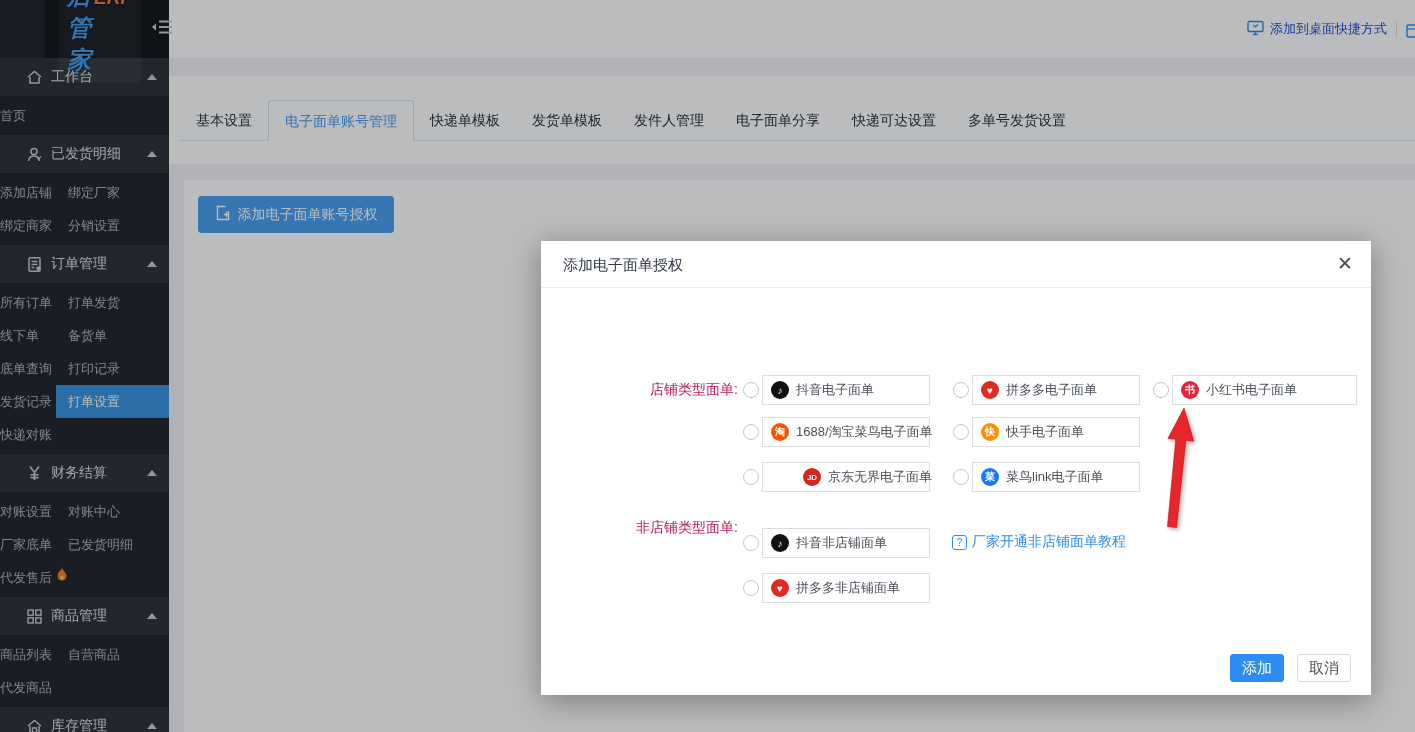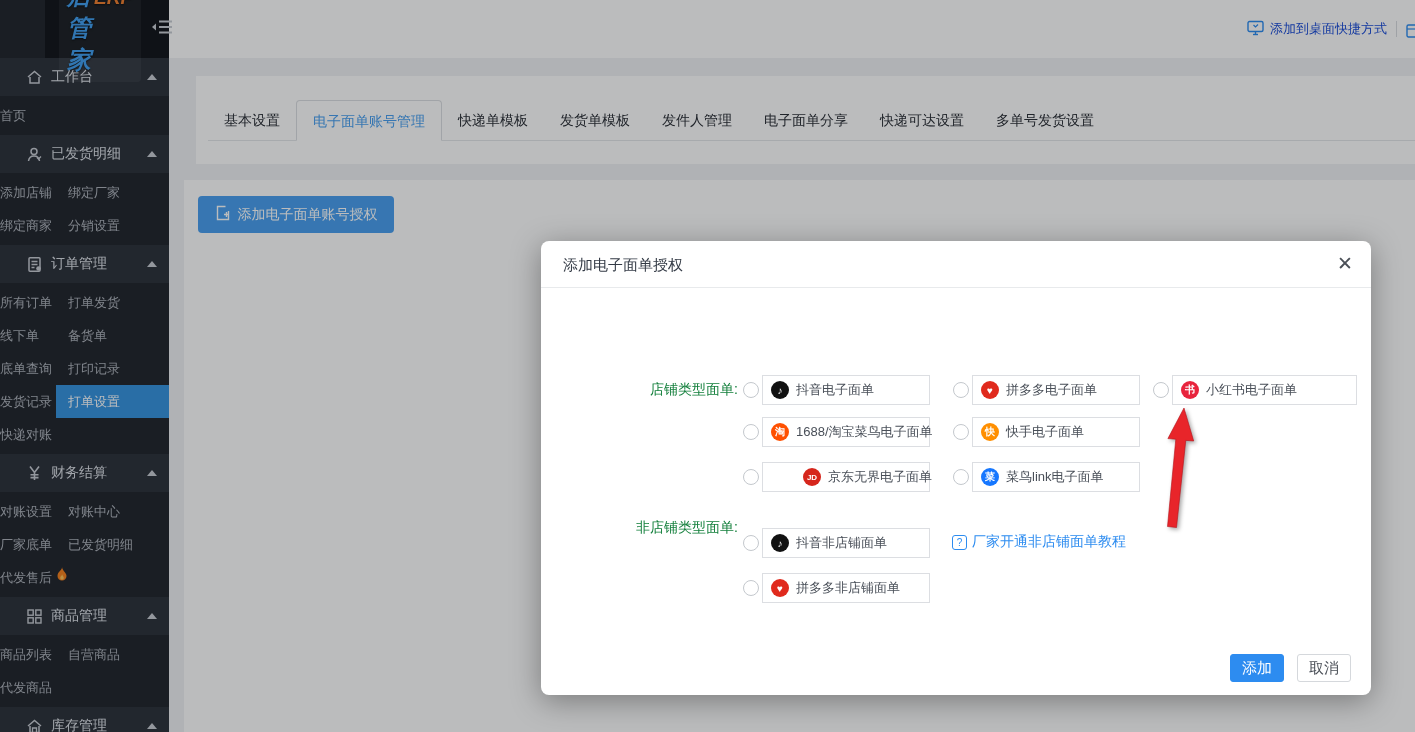--- a/index.html
+++ b/index.html
@@ -28,37 +28,37 @@
   .caret-up { width:0; height:0; border-left:5px solid transparent; border-right:5px solid transparent; border-bottom:6px solid #c9cdd4; }
   .menu-group { padding:3px 0; background:#23272e; }
   .menu-row { display:grid; grid-template-columns:56px 1fr; height:33px; }
   .menu-item { font-size:13px; color:#aeb3bb; line-height:33px; cursor:pointer; white-space:nowrap; display:flex; align-items:center; }
   .menu-item.col2 { padding-left:12px; margin-left:0; }
   .menu-item.active { background:#3794e0; color:#ffffff; margin-left:0; }
   .flame { margin-left:4px; }
 
   
   .card { position:absolute; background:#ffffff; }
-  .tabs-card { left:196px; top:76px; right:0; height:88px; }
+  .tabs-card { left:168px; top:76px; right:0; height:88px; }
   .tab-strip { position:absolute; left:12px; right:0; top:24px; height:41px; border-bottom:1px solid #e4e7ea; display:flex; }
   .tab { height:41px; line-height:40px; padding:0 16px; font-size:14px; color:#2b2f36; cursor:pointer; white-space:nowrap; }
   .tab.active { background:#ffffff; border:1px solid #dcdee2; border-bottom:1px solid #ffffff; border-radius:4px 4px 0 0; color:#4aa0f0; margin-bottom:-1px; }
   .content-card { left:184px; top:180px; right:0; height:572px; }
   .add-auth-btn { position:absolute; left:14px; top:16px; width:196px; height:37px; background:#4aa0f0; color:#fff; border:none; border-radius:4px; font-size:14px; display:flex; align-items:center; justify-content:center; gap:7px; cursor:pointer; font-family:inherit; }
 
   
   .overlay { position:absolute; inset:0; background:rgba(5,8,12,0.27); z-index:50; }
 
   
-  .modal { position:absolute; left:541px; top:241px; width:830px; height:454px; background:#ffffff; border-radius:8px; box-shadow:0 6px 30px rgba(0,0,0,.35); z-index:100; }
+  .modal { position:absolute; left:541px; top:241px; width:830px; height:454px; background:#ffffff; border-radius:0; box-shadow:0 6px 30px rgba(0,0,0,.35); z-index:100; }
   .modal-header { position:relative; height:47px; border-bottom:1px solid #e8eaec; }
   .modal-title { position:absolute; left:22px; top:15px; font-size:15px; color:#333a45; }
   .modal-close { position:absolute; right:18px; top:11px; font-size:19px; color:#4a4f57; cursor:pointer; line-height:24px; }
   .notice-box { position:absolute; left:15px; right:15px; top:59px; height:34px; background:#fcf6e1; border:1px solid #f0b050; line-height:32px; text-align:center; font-size:15px; color:#f59a23; }
-  .form-label { position:absolute; left:0; width:197px; text-align:right; font-size:14px; color:#15803d; }
+  .form-label { position:absolute; left:0; width:197px; text-align:right; font-size:14px; color:#be185d; }
   .radio { position:absolute; width:16px; height:16px; border:1px solid #c4c8cd; border-radius:50%; background:#fff; cursor:pointer; }
   .opt-box { position:absolute; height:30px; border:1px solid #dcdee2; background:#fff; display:flex; align-items:center; padding-left:8px; gap:7px; cursor:pointer; }
   .plat-icon { width:18px; height:18px; border-radius:50%; color:#fff; font-size:10px; font-weight:bold; display:flex; align-items:center; justify-content:center; flex:0 0 auto; }
   .opt-label { font-size:13px; color:#494f58; white-space:nowrap; }
   .tutorial-link { position:absolute; left:411px; top:292px; display:flex; align-items:center; gap:5px; color:#2d8cf0; font-size:14px; cursor:pointer; }
   .tutorial-icon { width:15px; height:15px; border:1px solid #2d8cf0; border-radius:3px; font-size:10px; line-height:13px; text-align:center; color:#2d8cf0; }
   .btn { position:absolute; top:413px; width:54px; height:28px; border-radius:3px; font-size:15px; cursor:pointer; font-family:inherit; }
   .btn-primary { left:689px; background:#2d8cf0; border:1px solid #2d8cf0; color:#fff; }
   .btn-default { left:756px; background:#fff; border:1px solid #d5d8dc; color:#4a4f57; }
 

